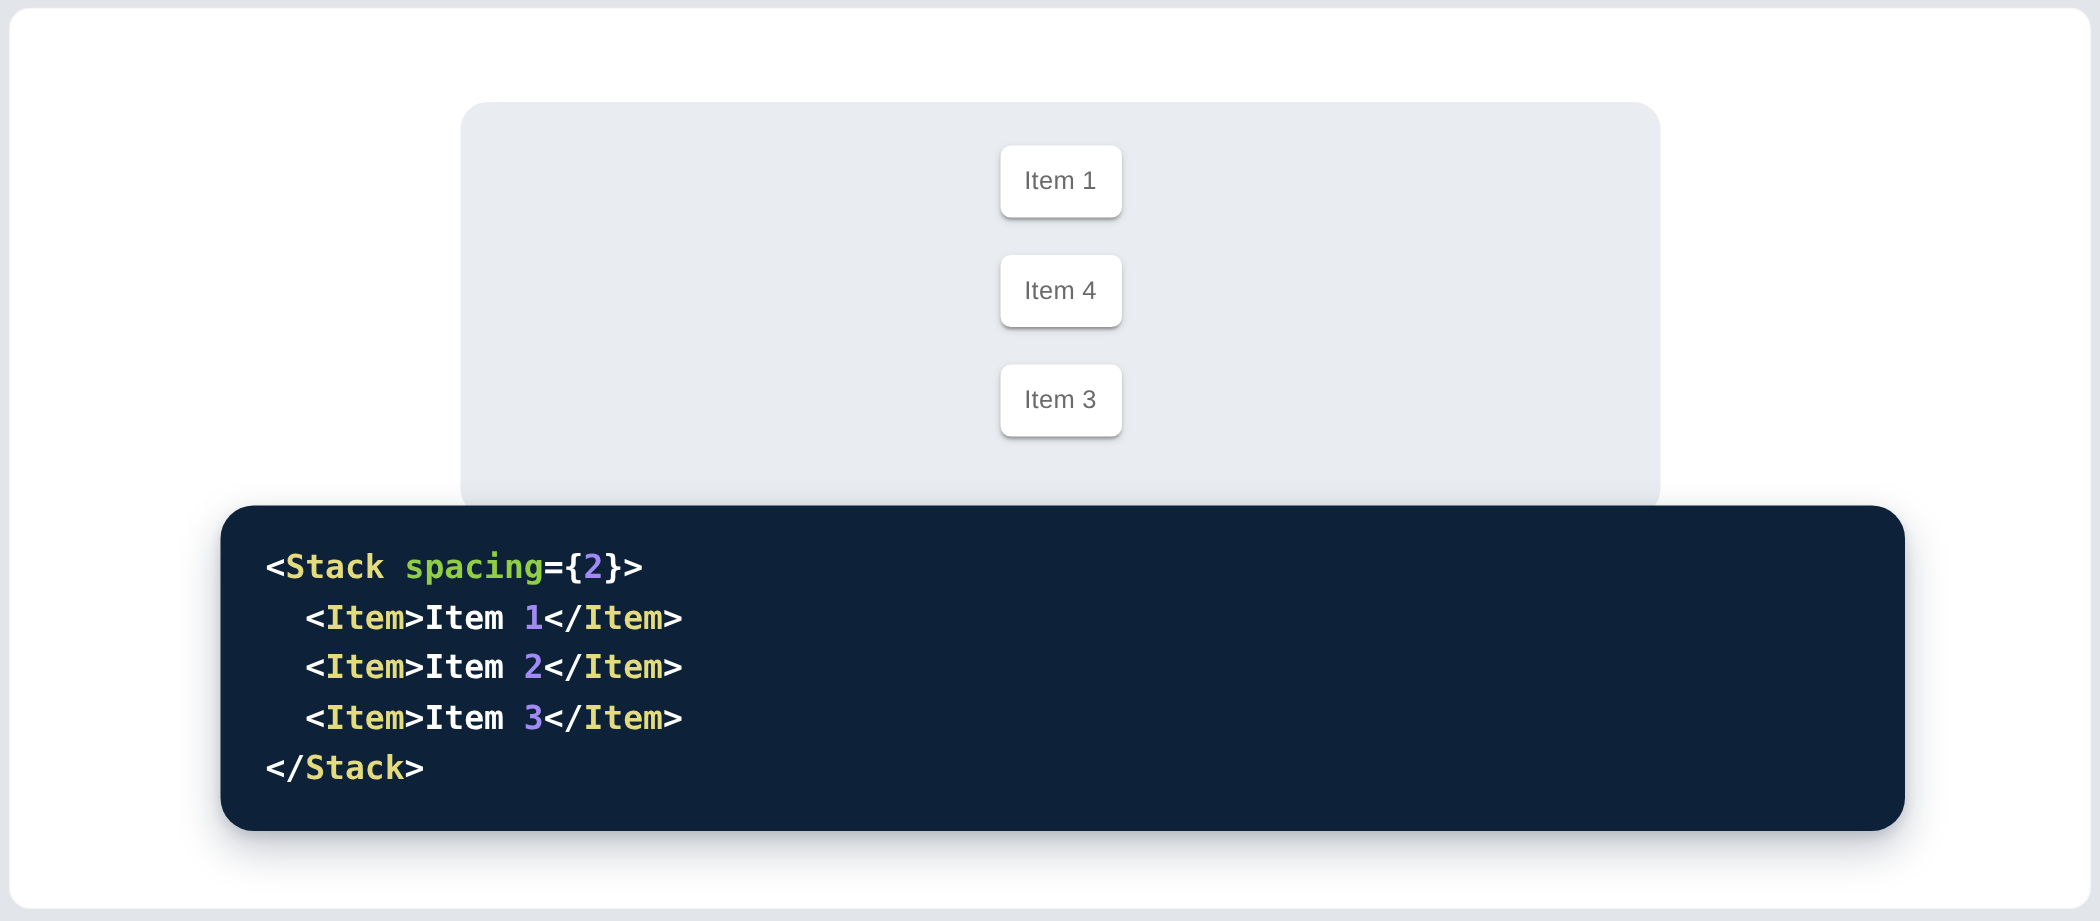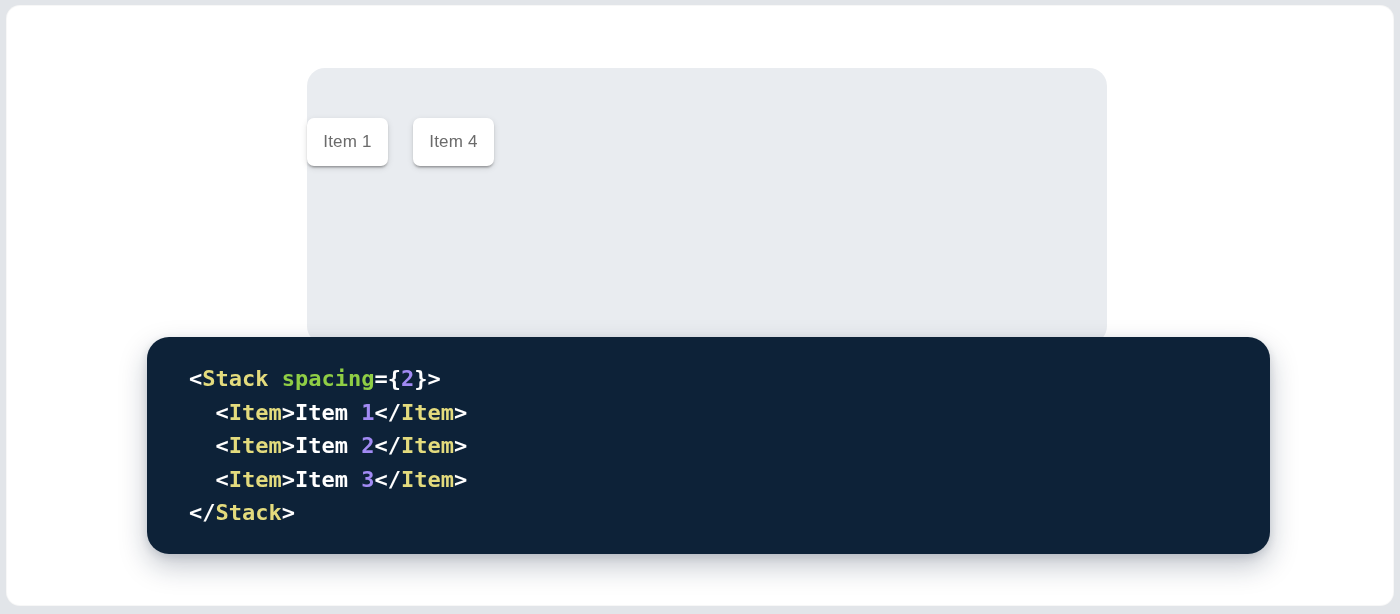--- a/index.html
+++ b/index.html
@@ -19,25 +19,24 @@
   }
   .demo-panel {
     position: absolute;
     left: 300px; top: 62px;
     width: 800px; height: 276px;
     background: var(--demo_bg, #e9ecf0);
     border-radius: 18px;
   }
   .item-stack {
     display: flex;
-    flex-direction: row;
+    flex-direction: column;
     align-items: center;
     padding-top: 29px;
     gap: 25px;
-    margin-top: 21px;
   }
   .item-card {
     width: 81px;
     height: 48px;
     background: var(--item_bg, #ffffff);
     border-radius: 7px;
     display: flex;
     align-items: center;
     justify-content: center;
     color: var(--item_text, #6b6b6b);
@@ -56,34 +55,34 @@
     padding: 25px 30px;
     box-shadow: 0 12px 28px rgba(15,30,60,0.25), 0 3px 8px rgba(15,30,60,0.12);
     overflow: hidden;
   }
   .code-line {
     font-family: "DejaVu Sans Mono", monospace;
     font-size: 22px;
     line-height: 33.5px;
     white-space: pre;
     font-weight: bold;
-    margin-left: 12px;
   }
   .tok-punct  { color: var(--tok_punct, #ffffff); }
   .tok-plain  { color: var(--tok_plain, #ffffff); }
   .tok-tag    { color: var(--tok_tag, #e3db7d); }
   .tok-attr   { color: var(--tok_attr, #8fce45); }
   .tok-number { color: var(--tok_number, #a18af3); }
 </style>
 </head>
 <body>
 
 <div class="content-card">
   <div class="demo-panel">
     <div class="item-stack">
         <div class="item-card">Item 1</div>
         <div class="item-card">Item 4</div>
+        <div class="item-card">Item 3</div>
       </div>
   </div>
   <div class="code-block">
     <code><div class="code-line"><span class="tok-punct">&lt;</span><span class="tok-tag">Stack</span><span class="tok-plain"> </span><span class="tok-attr">spacing</span><span class="tok-punct">=</span><span class="tok-punct">{</span><span class="tok-number">2</span><span class="tok-punct">}</span><span class="tok-punct">&gt;</span></div><div class="code-line"><span class="tok-plain">  </span><span class="tok-punct">&lt;</span><span class="tok-tag">Item</span><span class="tok-punct">&gt;</span><span class="tok-plain">Item </span><span class="tok-number">1</span><span class="tok-punct">&lt;/</span><span class="tok-tag">Item</span><span class="tok-punct">&gt;</span></div><div class="code-line"><span class="tok-plain">  </span><span class="tok-punct">&lt;</span><span class="tok-tag">Item</span><span class="tok-punct">&gt;</span><span class="tok-plain">Item </span><span class="tok-number">2</span><span class="tok-punct">&lt;/</span><span class="tok-tag">Item</span><span class="tok-punct">&gt;</span></div><div class="code-line"><span class="tok-plain">  </span><span class="tok-punct">&lt;</span><span class="tok-tag">Item</span><span class="tok-punct">&gt;</span><span class="tok-plain">Item </span><span class="tok-number">3</span><span class="tok-punct">&lt;/</span><span class="tok-tag">Item</span><span class="tok-punct">&gt;</span></div><div class="code-line"><span class="tok-punct">&lt;/</span><span class="tok-tag">Stack</span><span class="tok-punct">&gt;</span></div></code>
   </div>
 </div>
 
 </body></html>

